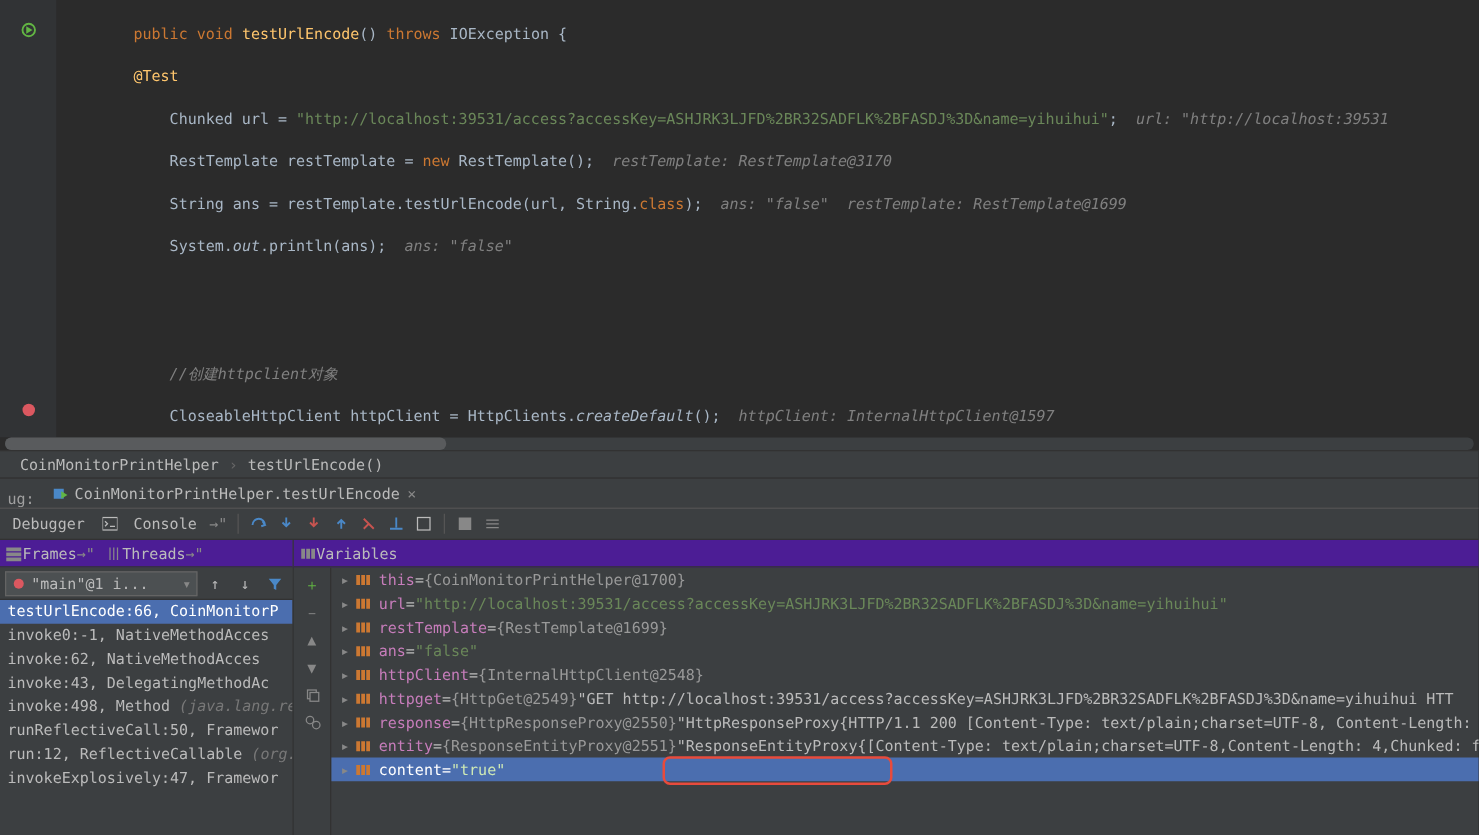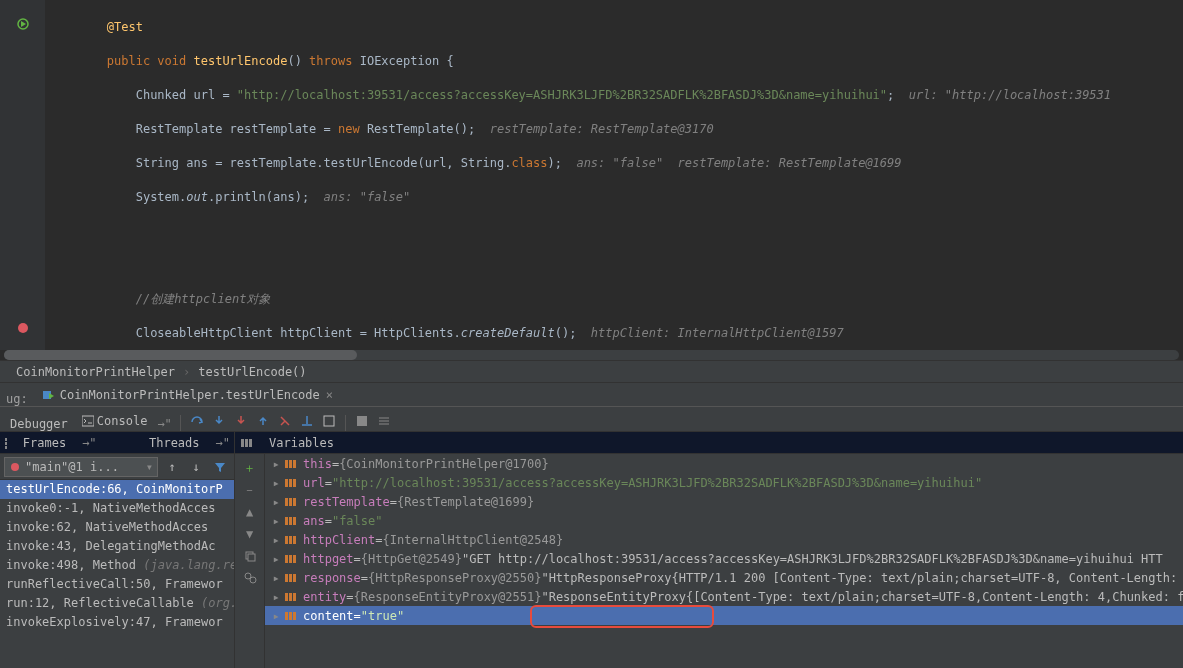--- a/index.html
+++ b/index.html
@@ -17,29 +17,29 @@
 .ital{font-style:italic}
 .scroll-h{height:10px;background:#3c3f41;margin:0 4px;border-radius:5px;position:relative}
 .scroll-h::after{content:'';position:absolute;left:0;width:30%;height:100%;background:#595b5d;border-radius:5px}
 .breadcrumb{height:22px;background:#3c3f41;display:flex;align-items:center;padding:0 8px;border-top:1px solid #323232;color:#bbb}
 .breadcrumb span{padding:0 8px}
 .breadcrumb .sep{color:#666;padding:0}
 .tabbar{height:24px;background:#3c3f41;display:flex;align-items:flex-end;border-top:1px solid #323232}
 .tab{display:flex;align-items:center;padding:0 8px;height:100%;color:#bbb}
 .tab .close{margin-left:6px;color:#888;cursor:pointer}
 .t-prefix{color:#a0a0a0;padding:0 6px}
-.toolbar{height:26px;background:#3c3f41;display:flex;align-items:flex-end;border-top:1px solid #555;border-bottom:1px solid #323232;padding:0 4px;gap:2px}
+.toolbar{height:26px;background:#3c3f41;display:flex;align-items:center;border-top:1px solid #555;border-bottom:1px solid #323232;padding:0 4px;gap:2px}
 .tbtn{width:20px;height:20px;display:flex;align-items:center;justify-content:center;border-radius:3px;color:#bbb;cursor:pointer}
 .tbtn.txt{width:auto;padding:0 6px}
 .tlabel{padding:0 6px;color:#bbb}
 .tsep{width:1px;height:16px;background:#555;margin:0 4px}
 .debug-body{flex:1;display:flex;overflow:hidden}
 .frames-pane{width:235px;background:#3c3f41;border-right:1px solid #323232;display:flex;flex-direction:column}
 .vars-pane{flex:1;background:#3c3f41;display:flex;flex-direction:column}
-.pane-hdr{height:22px;background:#0f172a;display:flex;align-items:center;padding:0 4px;border-bottom:1px solid #323232;color:#bbb;gap:16px}
+.pane-hdr{height:22px;background:#4c1d95;display:flex;align-items:center;padding:0 4px;border-bottom:1px solid #323232;color:#bbb;gap:0}
 .pane-hdr .ic{width:14px;height:14px}
 .thread-row{height:26px;display:flex;align-items:center;padding:0 4px;gap:4px;background:#3c3f41;border-bottom:1px solid #323232}
 .thread-dd{flex:1;background:#4c5052;border:1px solid #646464;height:20px;display:flex;align-items:center;padding:0 4px;color:#bbb}
 .frames-list{flex:1;overflow:hidden}
 .frame{height:19px;padding:2px 6px;color:#bbb;white-space:nowrap;overflow:hidden}
 .frame.sel{background:#4b6eaf;color:#fff}
 .frame .dim{color:#787878;font-style:italic}
 .vars-toolbar{width:30px;background:#3c3f41;border-right:1px solid #323232;display:flex;flex-direction:column;align-items:center;padding-top:4px;gap:2px}
 .vars-list{flex:1;overflow:hidden}
 .var-row{height:19px;display:flex;align-items:center;padding-left:6px;color:#bbb;white-space:nowrap}
@@ -64,22 +64,22 @@
   <div class="gutter">
     <svg class="gutter-icon" viewBox="0 0 14 14" style="margin-top:15px">
         <circle cx="7" cy="7" r="5" fill="none" stroke="#62b543" stroke-width="1.5"></circle>
         <path d="M5 4l5 3-5 3z" fill="#62b543"></path>
       </svg>
     <svg class="gutter-icon" viewBox="0 0 14 14" style="margin-top:290px">
         <circle cx="7" cy="7" r="5" fill="#db5860"></circle>
       </svg>
   </div>
   <div class="code">
+<div class="line"><span class="kw">        public void </span><span class="yellow">testUrlEncode</span><span>() </span><span class="kw">throws </span><span>IOException {</span></div>
 <div class="line"><span class="yellow">        @Test</span></div>
-<div class="line"><span class="kw">        public void </span><span class="yellow">testUrlEncode</span><span>() </span><span class="kw">throws </span><span>IOException {</span></div>
 <div class="line"><span>            Chunked url = </span><span class="str">"http://localhost:39531/access?accessKey=ASHJRK3LJFD%2BR32SADFLK%2BFASDJ%3D&amp;name=yihuihui"</span><span>;  </span><span class="hint">url: "http://localhost:39531</span></div>
 <div class="line"><span>            RestTemplate restTemplate = </span><span class="kw">new </span><span>RestTemplate();  </span><span class="hint">restTemplate: RestTemplate@3170</span></div>
 <div class="line"><span>            String ans = restTemplate.testUrlEncode(url, String.</span><span class="kw">class</span><span>);  </span><span class="hint">ans: "false"  restTemplate: RestTemplate@1699</span></div>
 <div class="line"><span>            System.</span><span class="ital">out</span><span>.println(ans);  </span><span class="hint">ans: "false"</span></div>
 <div class="line"></div>
 <div class="line"></div>
 <div class="line"><span class="com">            //创建httpclient对象</span></div>
 <div class="line"><span>            CloseableHttpClient httpClient = HttpClients.</span><span class="ital">createDefault</span><span>();  </span><span class="hint">httpClient: InternalHttpClient@1597</span></div>
 
 
@@ -114,21 +114,21 @@
   </div>
 </div>
 
 <div class="toolbar">
   <span class="tlabel">Debugger</span>
   <div class="tbtn txt">
     <svg width="12" height="12">
         <rect x="0" y="1" width="12" height="10" fill="none" stroke="#bbb"></rect>
         <path d="M2 4l2 2-2 2M6 8h4" stroke="#bbb" fill="none"></path>
       </svg>
-    <span style="margin-left:3px">Console</span>
+    <span style="margin-left:13px">Console</span>
   </div>
   <span style="color:#888;padding:0 2px">→"</span>
   <div class="tsep"></div>
   <div class="tbtn">
       <svg width="14" height="14">
         <path d="M2 8a5 5 0 0 1 10 0M10 5l2 3-3 1" fill="none" stroke="#4a88c7" stroke-width="1.5"></path>
       </svg>
     </div>
   <div class="tbtn">
       <svg width="14" height="14">

